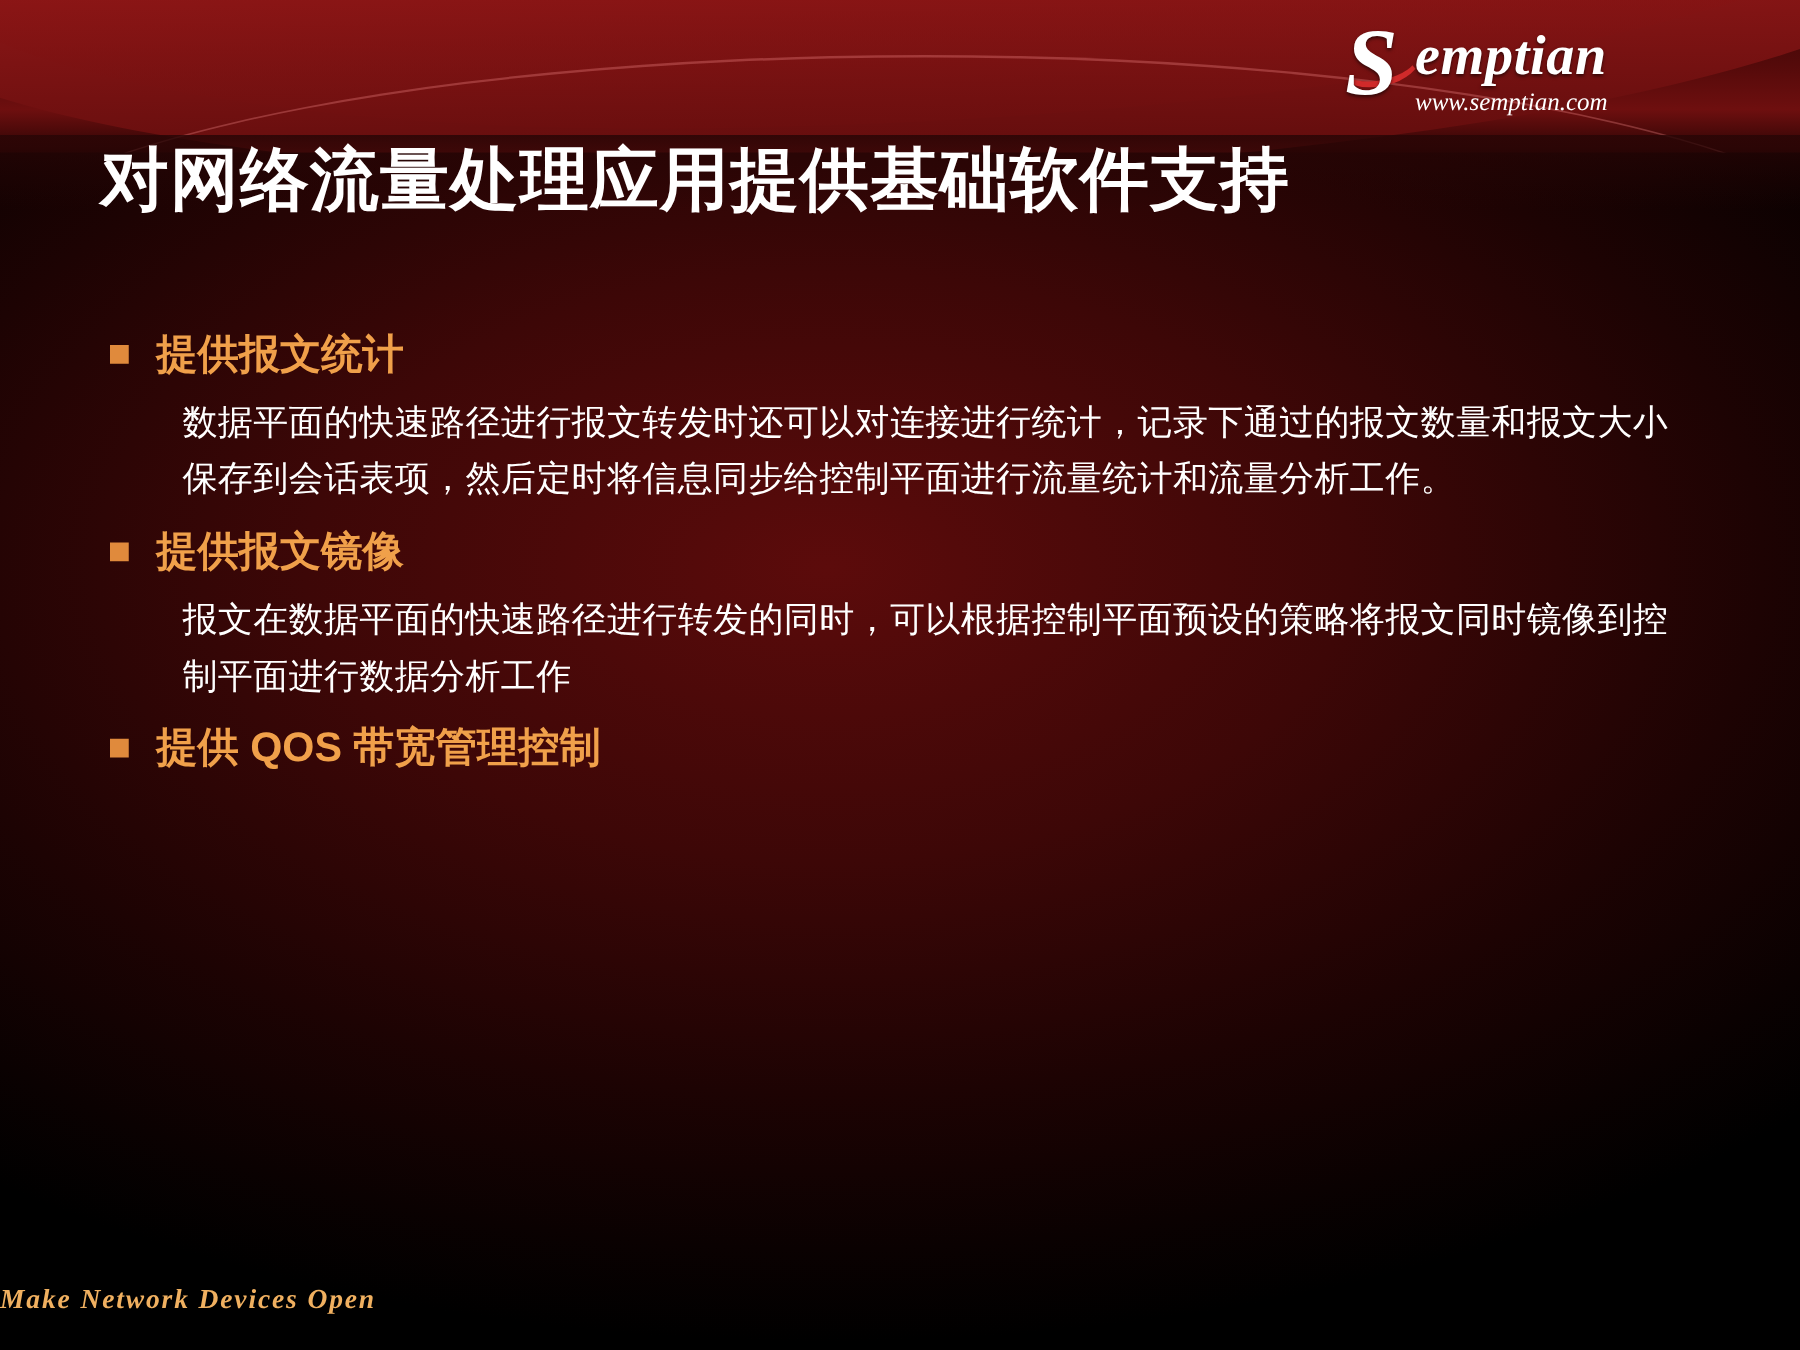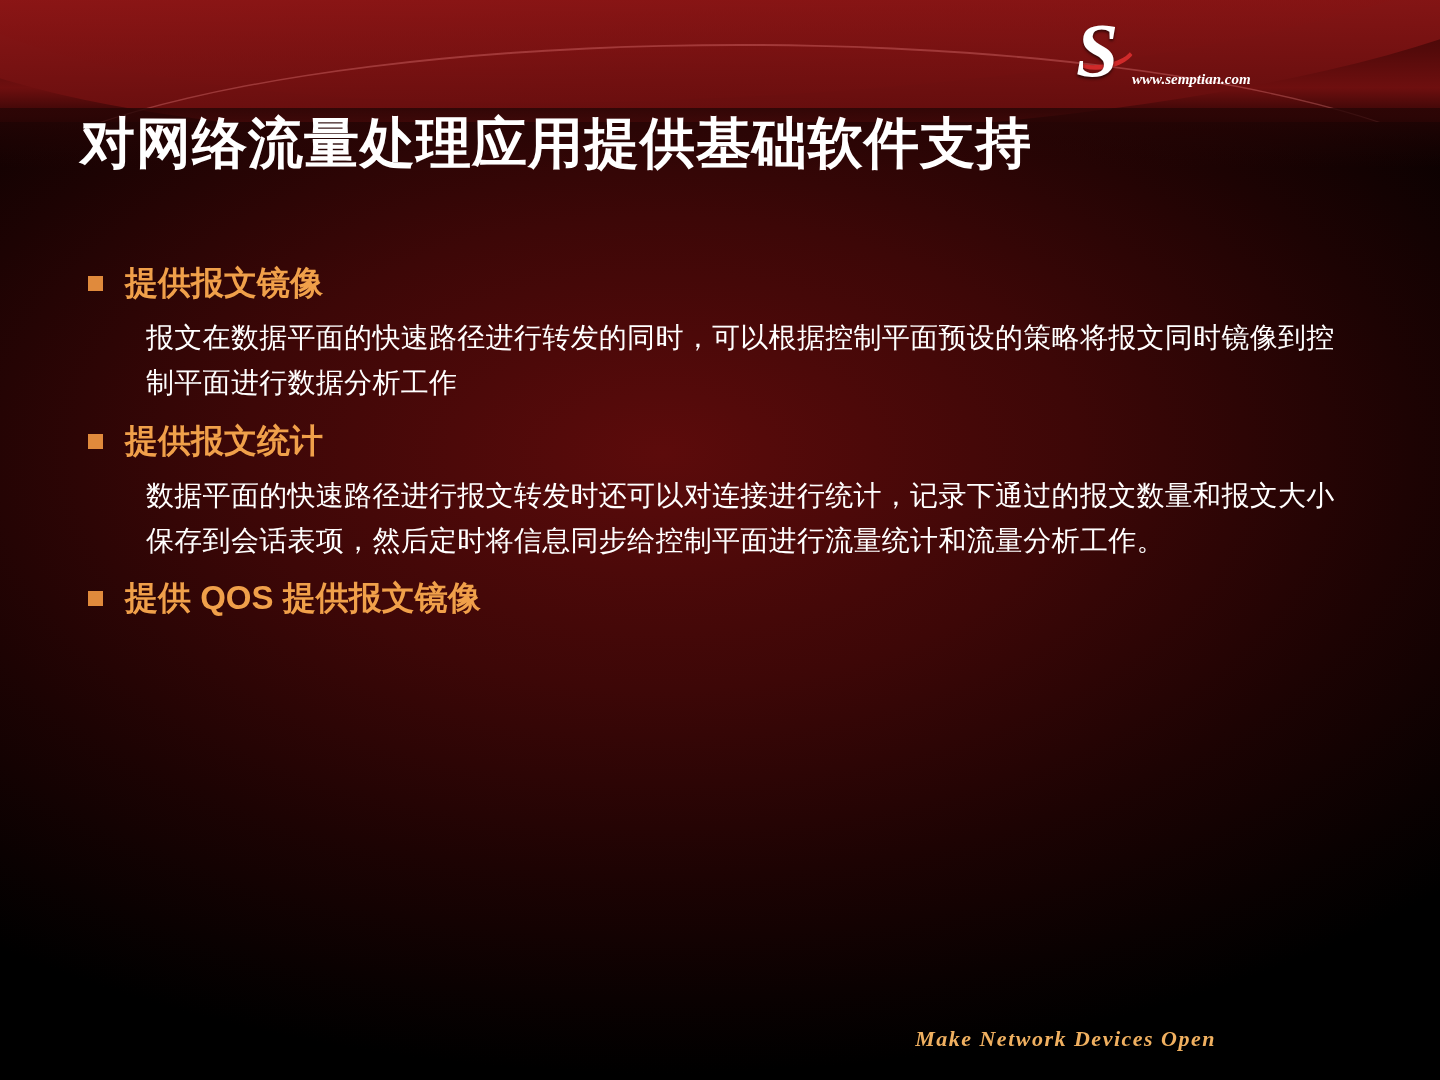--- a/index.html
+++ b/index.html
@@ -120,22 +120,22 @@
     border-right: 3px solid transparent;
     transform: rotate(-12deg);
   }
   .logo-url {
     position: absolute;
     top: 62px;
     left: 62px;
     width: 210px;
     font-family: "Liberation Serif", serif;
     font-style: italic;
-    font-weight: bold;
-    font-size: 15px;
+    font-weight: normal;
+    font-size: 20px;
     color: #ffffff;
     line-height: 1.25;
     word-break: break-all;
   }
   
   .slide-title {
     position: absolute;
     top: 112px;
     left: 80px;
     width: 1290px;
@@ -182,21 +182,21 @@
     margin-left: 58px;
     margin-bottom: 14px;
     letter-spacing: 0.3px;
   }
   
   .footer {
     position: absolute;
     bottom: 28px;
     left: 0;
     width: 1216px;
-    text-align: right;
+    text-align: left;
     font-family: "Liberation Serif", serif;
     font-style: italic;
     font-weight: bold;
     font-size: 22px;
     letter-spacing: 1.5px;
     color: #f0b060;
   }
 </style>
 </head>
 <body>
@@ -207,48 +207,49 @@
     <div class="wave-a"></div>
     <div class="wave-b"></div>
     <div class="wave-line"></div>
   </div>
   <div class="top-fade"></div>
 
   <div class="logo-area">
     <div class="logo-wordmark">
       <div class="logo-swoosh"></div>
       <span class="logo-s">S</span>
+      <span class="logo-rest">emptian</span>
     </div>
     <div class="logo-url">www.semptian.com</div>
   </div>
 
   <div class="slide-title">对网络流量处理应用提供基础软件支持</div>
 
   <div class="body-area">
+
+    <div class="bullet-block">
+      <div class="bullet-head">
+        <div class="bullet-marker"></div>
+        <div class="bullet-title">提供报文统计</div>
+      </div>
+      <div class="bullet-body">数据平面的快速路径进行报文转发时还可以对连接进行统计，记录下通过的报文数量和报文大小保存到会话表项，然后定时将信息同步给控制平面进行流量统计和流量分析工作。</div>
+    </div>
 
     <div class="bullet-block">
       <div class="bullet-head">
         <div class="bullet-marker"></div>
         <div class="bullet-title">提供报文镜像</div>
       </div>
       <div class="bullet-body">报文在数据平面的快速路径进行转发的同时，可以根据控制平面预设的策略将报文同时镜像到控制平面进行数据分析工作</div>
     </div>
 
     <div class="bullet-block">
       <div class="bullet-head">
         <div class="bullet-marker"></div>
-        <div class="bullet-title">提供报文统计</div>
+        <div class="bullet-title">提供 QOS 带宽管理控制</div>
       </div>
-      <div class="bullet-body">数据平面的快速路径进行报文转发时还可以对连接进行统计，记录下通过的报文数量和报文大小保存到会话表项，然后定时将信息同步给控制平面进行流量统计和流量分析工作。</div>
-    </div>
-
-    <div class="bullet-block">
-      <div class="bullet-head">
-        <div class="bullet-marker"></div>
-        <div class="bullet-title">提供 QOS 提供报文镜像</div>
-      </div>
     </div>
 
   </div>
 
   <div class="footer">Make Network Devices Open</div>
 
 </div>
 
 </body></html>

